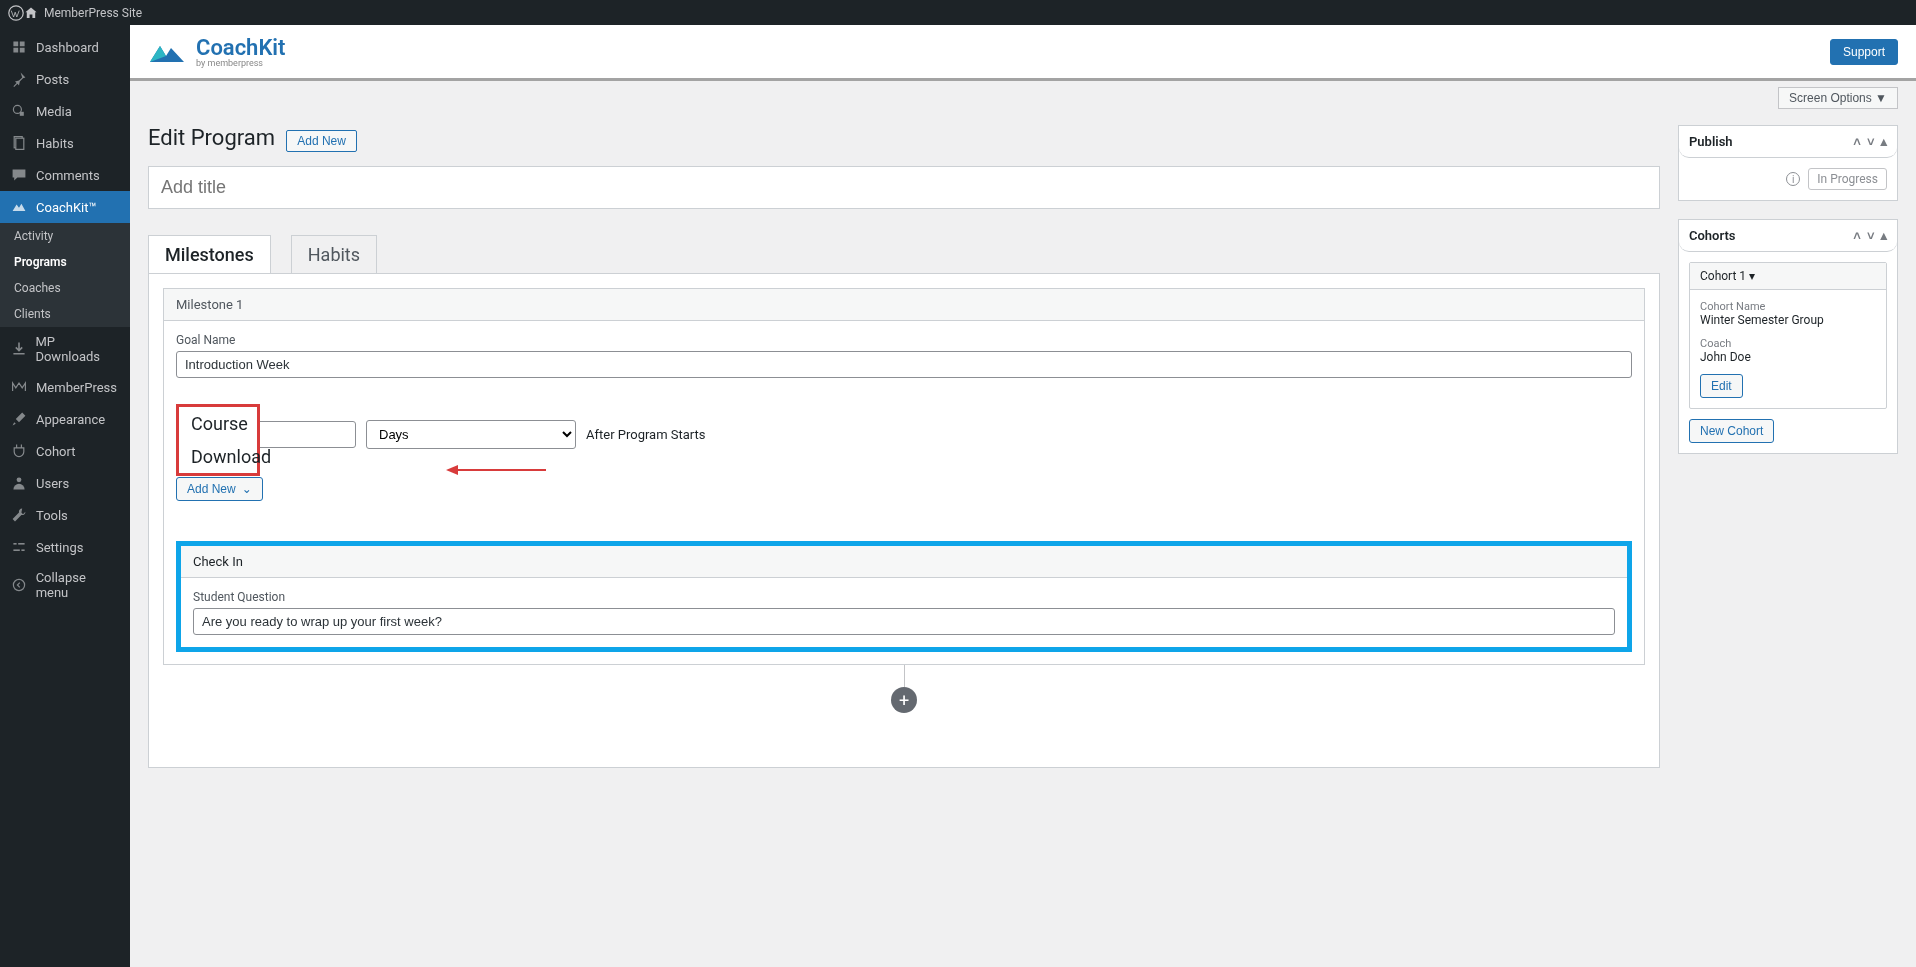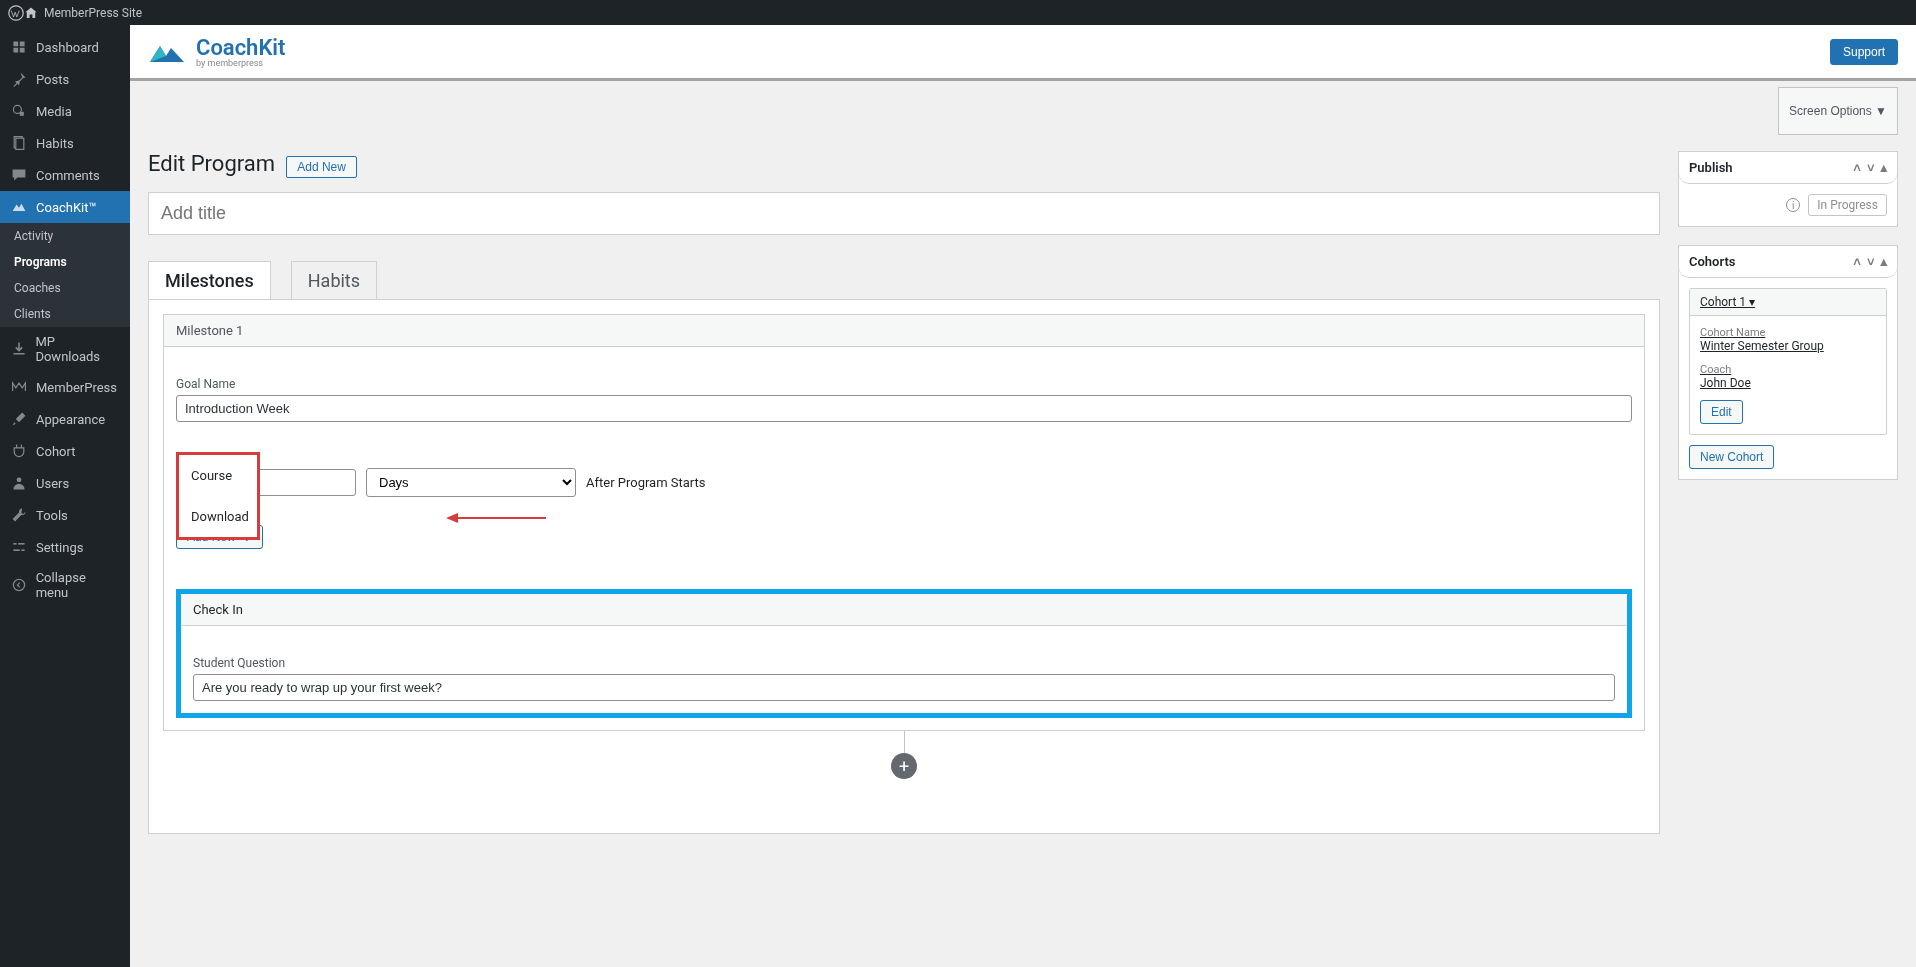--- a/index.html
+++ b/index.html
@@ -28,48 +28,48 @@
 .brand-logo { display: flex; align-items: center; gap: 8px; }
 .brand-text { font-size: 22px; font-weight: 600; color: #2271b1; }
 .brand-sub { font-size: 9px; color: #888; margin-top: -2px; }
 .btn-primary { background: #2271b1; color: #fff; border: 1px solid #2271b1; padding: 5px 12px; border-radius: 3px; font-size: 12px; cursor: pointer; }
 
 .page-body { padding: 10px 18px; display: flex; gap: 18px; align-items: flex-start; }
 .main-col { flex: 1; min-width: 0; }
 .side-col { width: 220px; flex-shrink: 0; }
 
 .screen-opts { text-align: right; margin-bottom: 6px; }
-.screen-opts-btn { background: #f6f7f7; border: 1px solid #c3c4c7; padding: 16px 10px; font-size: 12px; color: #50575e; cursor: pointer; }
+.screen-opts-btn { background: #f6f7f7; border: 1px solid #c3c4c7; padding: 3px 10px; font-size: 12px; color: #50575e; cursor: pointer; }
 
 .page-title { font-size: 22px; font-weight: 400; color: #1d2327; display: inline-block; margin-right: 8px; }
 .add-new-link { border: 1px solid #2271b1; color: #2271b1; background: #f6f7f7; padding: 3px 10px; font-size: 12px; border-radius: 2px; cursor: pointer; }
 
 .title-input { width: 100%; margin-top: 14px; padding: 10px 12px; font-size: 18px; border: 1px solid #ccd0d4; background: #fff; color: #888; }
 
 
 .tabs-wrap { margin-top: 26px; }
 .tabs { display: flex; }
 .tab { padding: 8px 16px; background: #f0f0f1; border: 1px solid #ccd0d4; border-bottom: none; margin-right: 20px; font-size: 18px; color: #50575e; cursor: pointer; }
 .tab.active { background: #fff; color: #1d2327; font-weight: 500; }
 .tab-panel { background: #fff; border: 1px solid #ccd0d4; padding: 14px; }
 
 
 .milestone-box { border: 1px solid #ccd0d4; margin-bottom: 20px; position:relative; }
 .milestone-head { background: #f6f7f7; padding: 8px 12px; font-size: 13px; color: #50575e; border-bottom: 1px solid #ccd0d4; }
 .milestone-body { padding: 12px; }
-.field-label { font-size: 12px; color: #50575e; margin-bottom: 4px; display: block; margin-top: 18px; }
+.field-label { font-size: 12px; color: #50575e; margin-bottom: 4px; display: block; }
 .text-input { width: 100%; padding: 5px 8px; border: 1px solid #8c8f94; border-radius: 3px; font-size: 13px; background: #fff; color: #2c3338; }
 .goal-due-row { display: flex; align-items: center; gap: 10px; margin-top: 14px; position: relative; }
 .num-input { width: 180px; padding: 5px 8px; border: 1px solid #8c8f94; border-radius: 3px; background: #fff; }
 .sel-input { width: 210px; padding: 5px 8px; border: 1px solid #8c8f94; border-radius: 3px; background: #fff; font-size: 13px; }
 .after-text { font-size: 13px; color: #1d2327; }
 
 
 .popup { position: absolute; left: 0; top: -16px; border: 3px solid #d83b3b; background: #fff; z-index: 10; width: 84px; }
-.popup-item { padding: 13px 12px; font-size: 13px; color: #1d2327; cursor: pointer; }
+.popup-item { padding: 6px 12px; font-size: 18px; color: #1d2327; cursor: pointer; }
 .arrow-annot { position: absolute; left: 270px; top: 68px; }
 
 .add-new-dd { margin-top: 22px; border: 1px solid #2271b1; color: #2271b1; background: #f6f7f7; padding: 4px 10px; font-size: 12px; border-radius: 3px; display: inline-flex; align-items: center; gap: 6px; cursor: pointer; }
 
 
 .checkin-box { border: 5px solid #0ea5e9; margin-top: 40px; }
 .checkin-head { background: #f6f7f7; padding: 8px 12px; font-size: 13px; border-bottom: 1px solid #ccd0d4; }
 .checkin-body { padding: 12px; }
 
 
@@ -79,21 +79,21 @@
 
 
 .metabox { background: #fff; border: 1px solid #ccd0d4; margin-bottom: 18px; }
 .metabox-head { padding: 8px 10px; border-bottom: 1px solid #ccd0d4; display: flex; align-items: center; justify-content: space-between; font-size: 13px; font-weight: 600; border-radius: 10px; }
 .metabox-head .ctrls { display: flex; gap: 6px; color: #787c82; }
 .metabox-body { padding: 10px; font-size: 12px; }
 .info-icon { width:14px; height:14px; border:1px solid #8c8f94; border-radius:50%; display:inline-flex; align-items:center; justify-content:center; font-size:10px; color:#8c8f94; }
 .prog-badge { border: 1px solid #c3c4c7; color: #8c8f94; padding: 3px 8px; border-radius: 3px; font-size: 12px; }
 .pub-row { display:flex; justify-content:flex-end; align-items:center; gap:8px; }
 
-.cohort-card { border: 1px solid #ccd0d4; border-radius: 2px; text-decoration: underline; }
+.cohort-card { border: 1px solid #ccd0d4; border-radius: 2px; }
 .cohort-card-head { background: #f6f7f7; padding: 6px 10px; border-bottom: 1px solid #ccd0d4; font-size: 12px; }
 .cohort-card-body { padding: 10px; }
 .clabel { font-size: 11px; color: #787c82; }
 .cval { font-size: 12px; color: #1d2327; margin-bottom: 10px; }
 .btn-outline { border: 1px solid #2271b1; color: #2271b1; background: #f6f7f7; padding: 4px 10px; border-radius: 3px; font-size: 12px; cursor: pointer; }
 
 .icon-svg { fill: currentColor; }
 </style>
 </head>
 <body>

